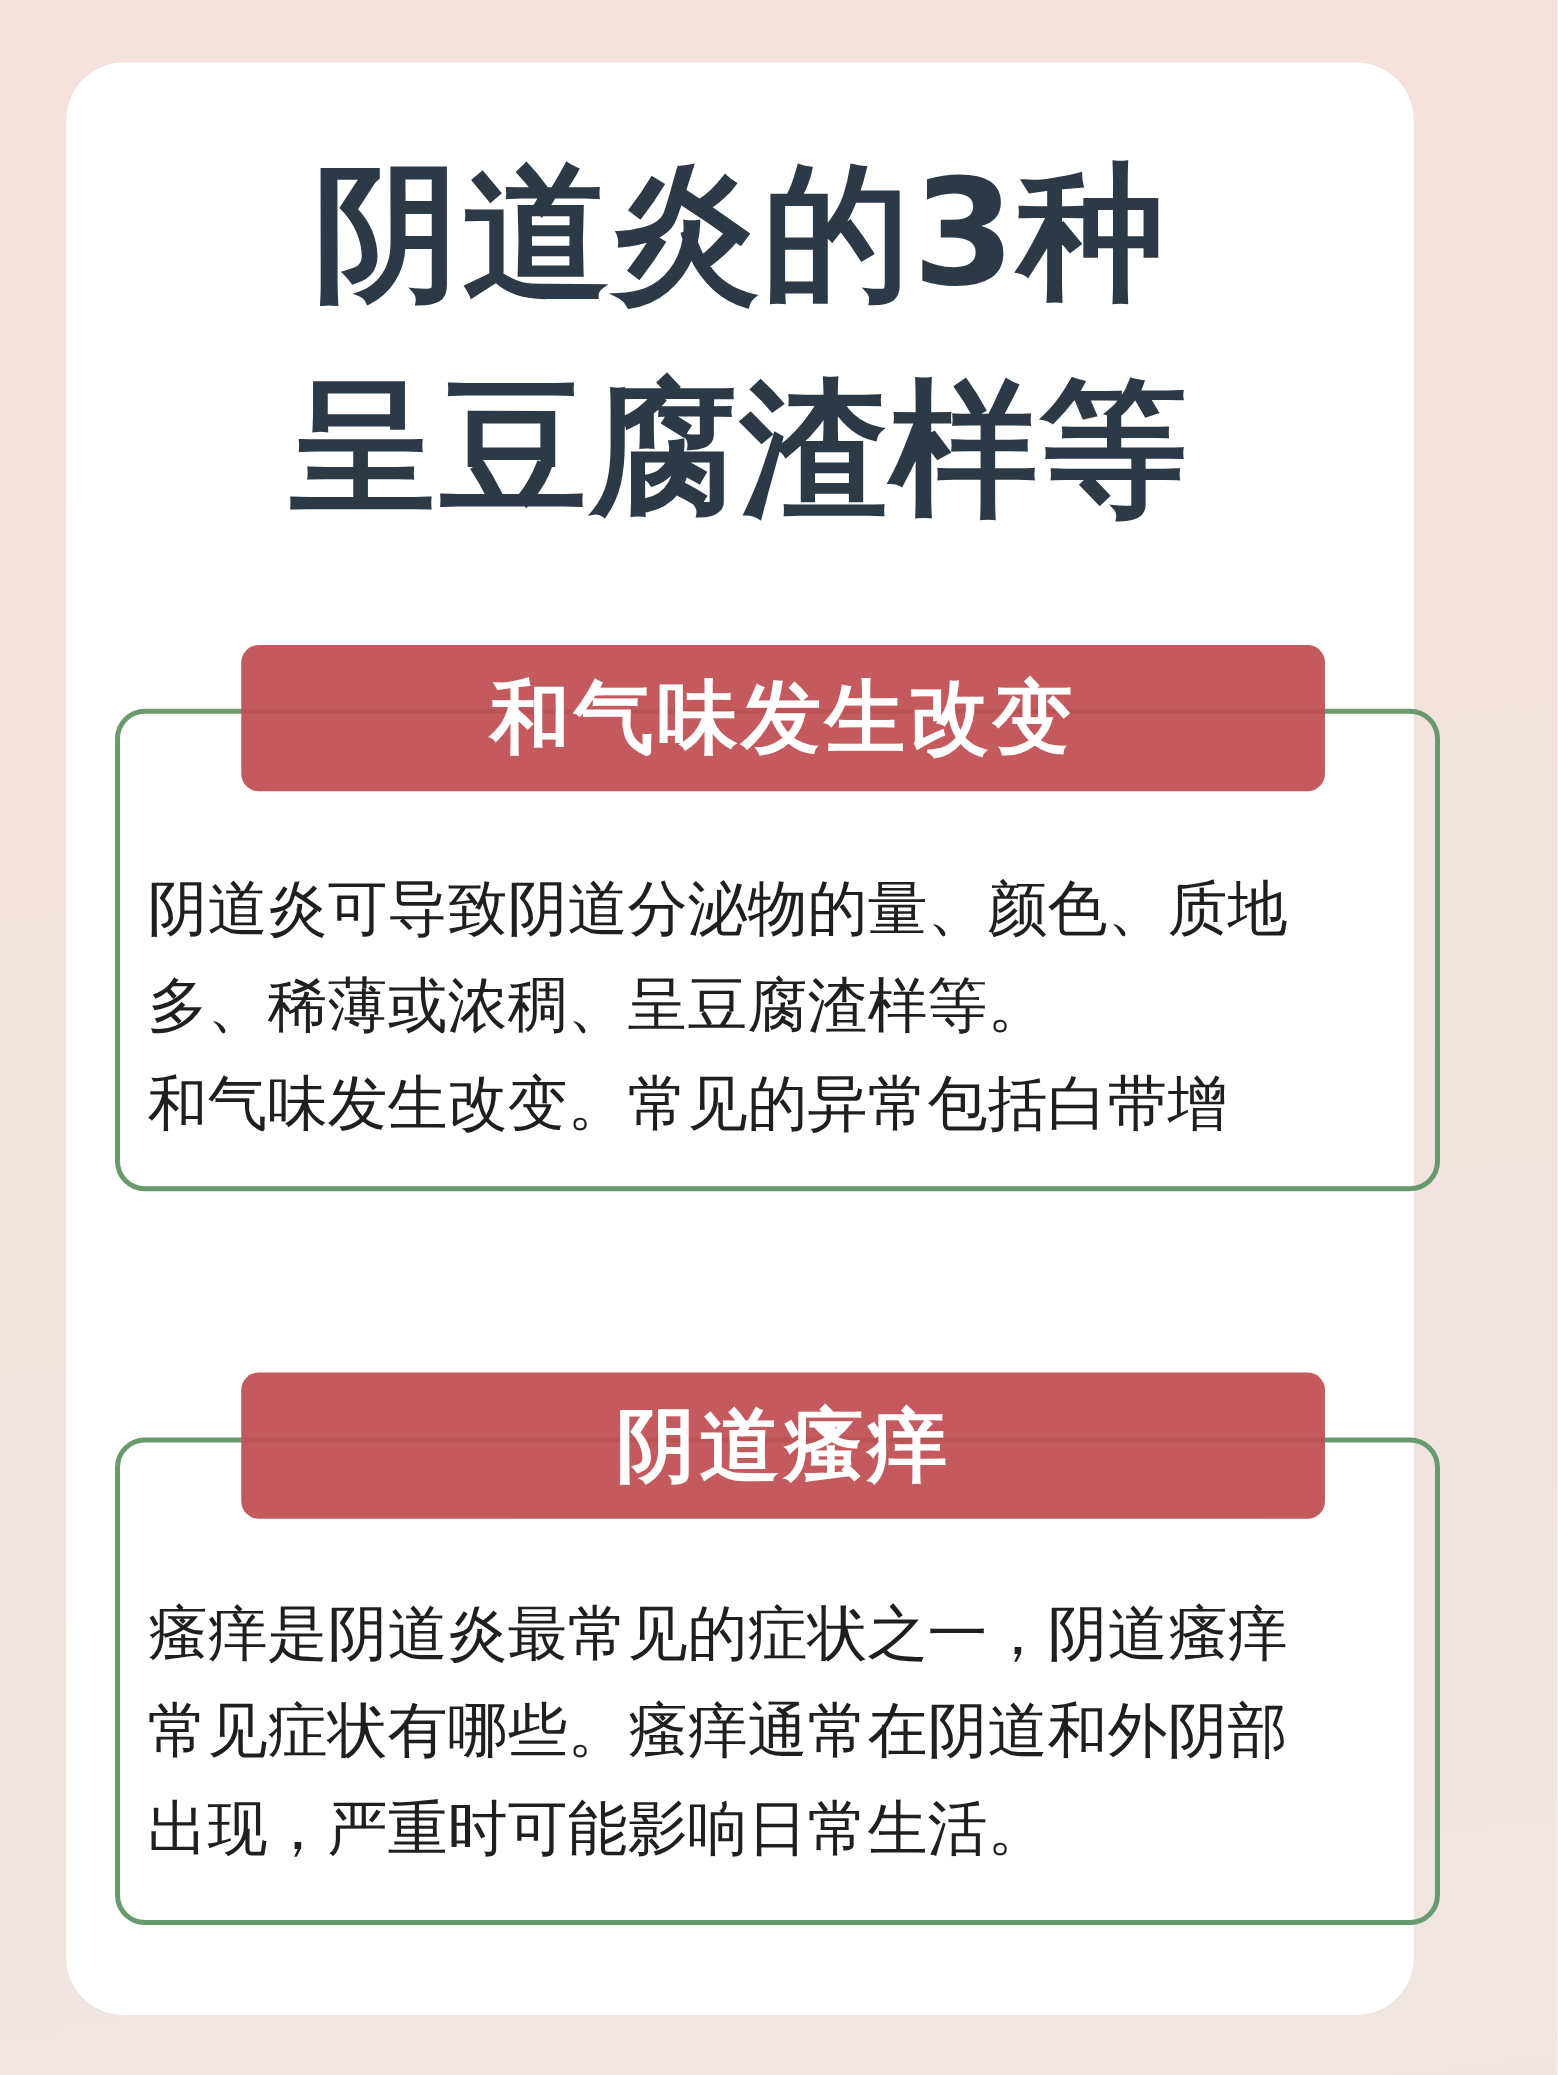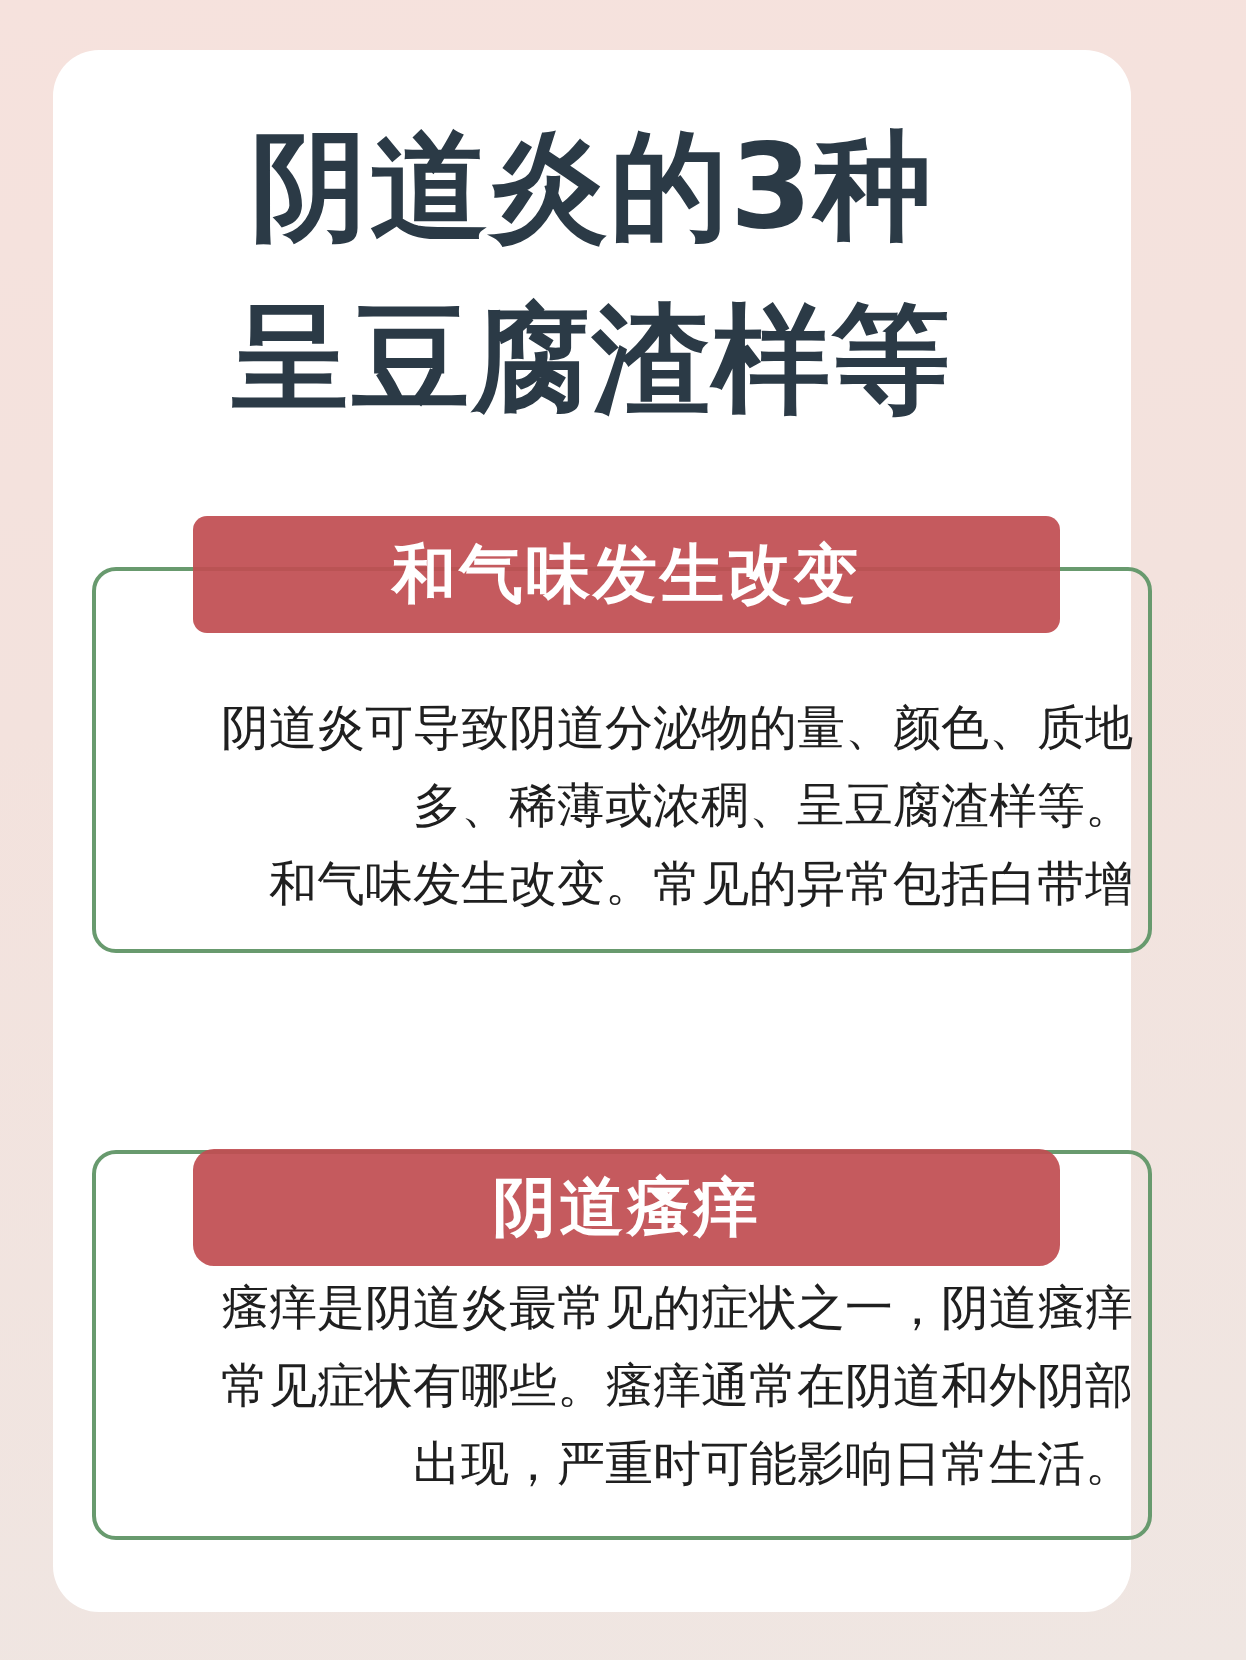--- a/index.html
+++ b/index.html
@@ -54,30 +54,29 @@
     display: flex;
     align-items: center;
     justify-content: center;
     color: #ffffff;
     font-size: 64px;
     font-weight: 900;
     letter-spacing: 3px;
     white-space: nowrap;
   }
   .banner-1 { top: 466px; }
-  .banner-2 { top: 1099px; border-radius: 21px; }
+  .banner-2 { top: 1048px; }
   .section-body {
     position: absolute;
     left: 65px;
     width: 1015px;
     color: #1f1f1f;
     font-size: 48px;
     line-height: 78px;
     font-weight: 500;
-    text-align: right;
   }
   .body-1 { top: 638px; }
   .body-2 { top: 1218px; }
   .body-line { white-space: nowrap; }
 </style>
 </head>
 <body>
 
 <div class="canvas">
   <div class="card">

